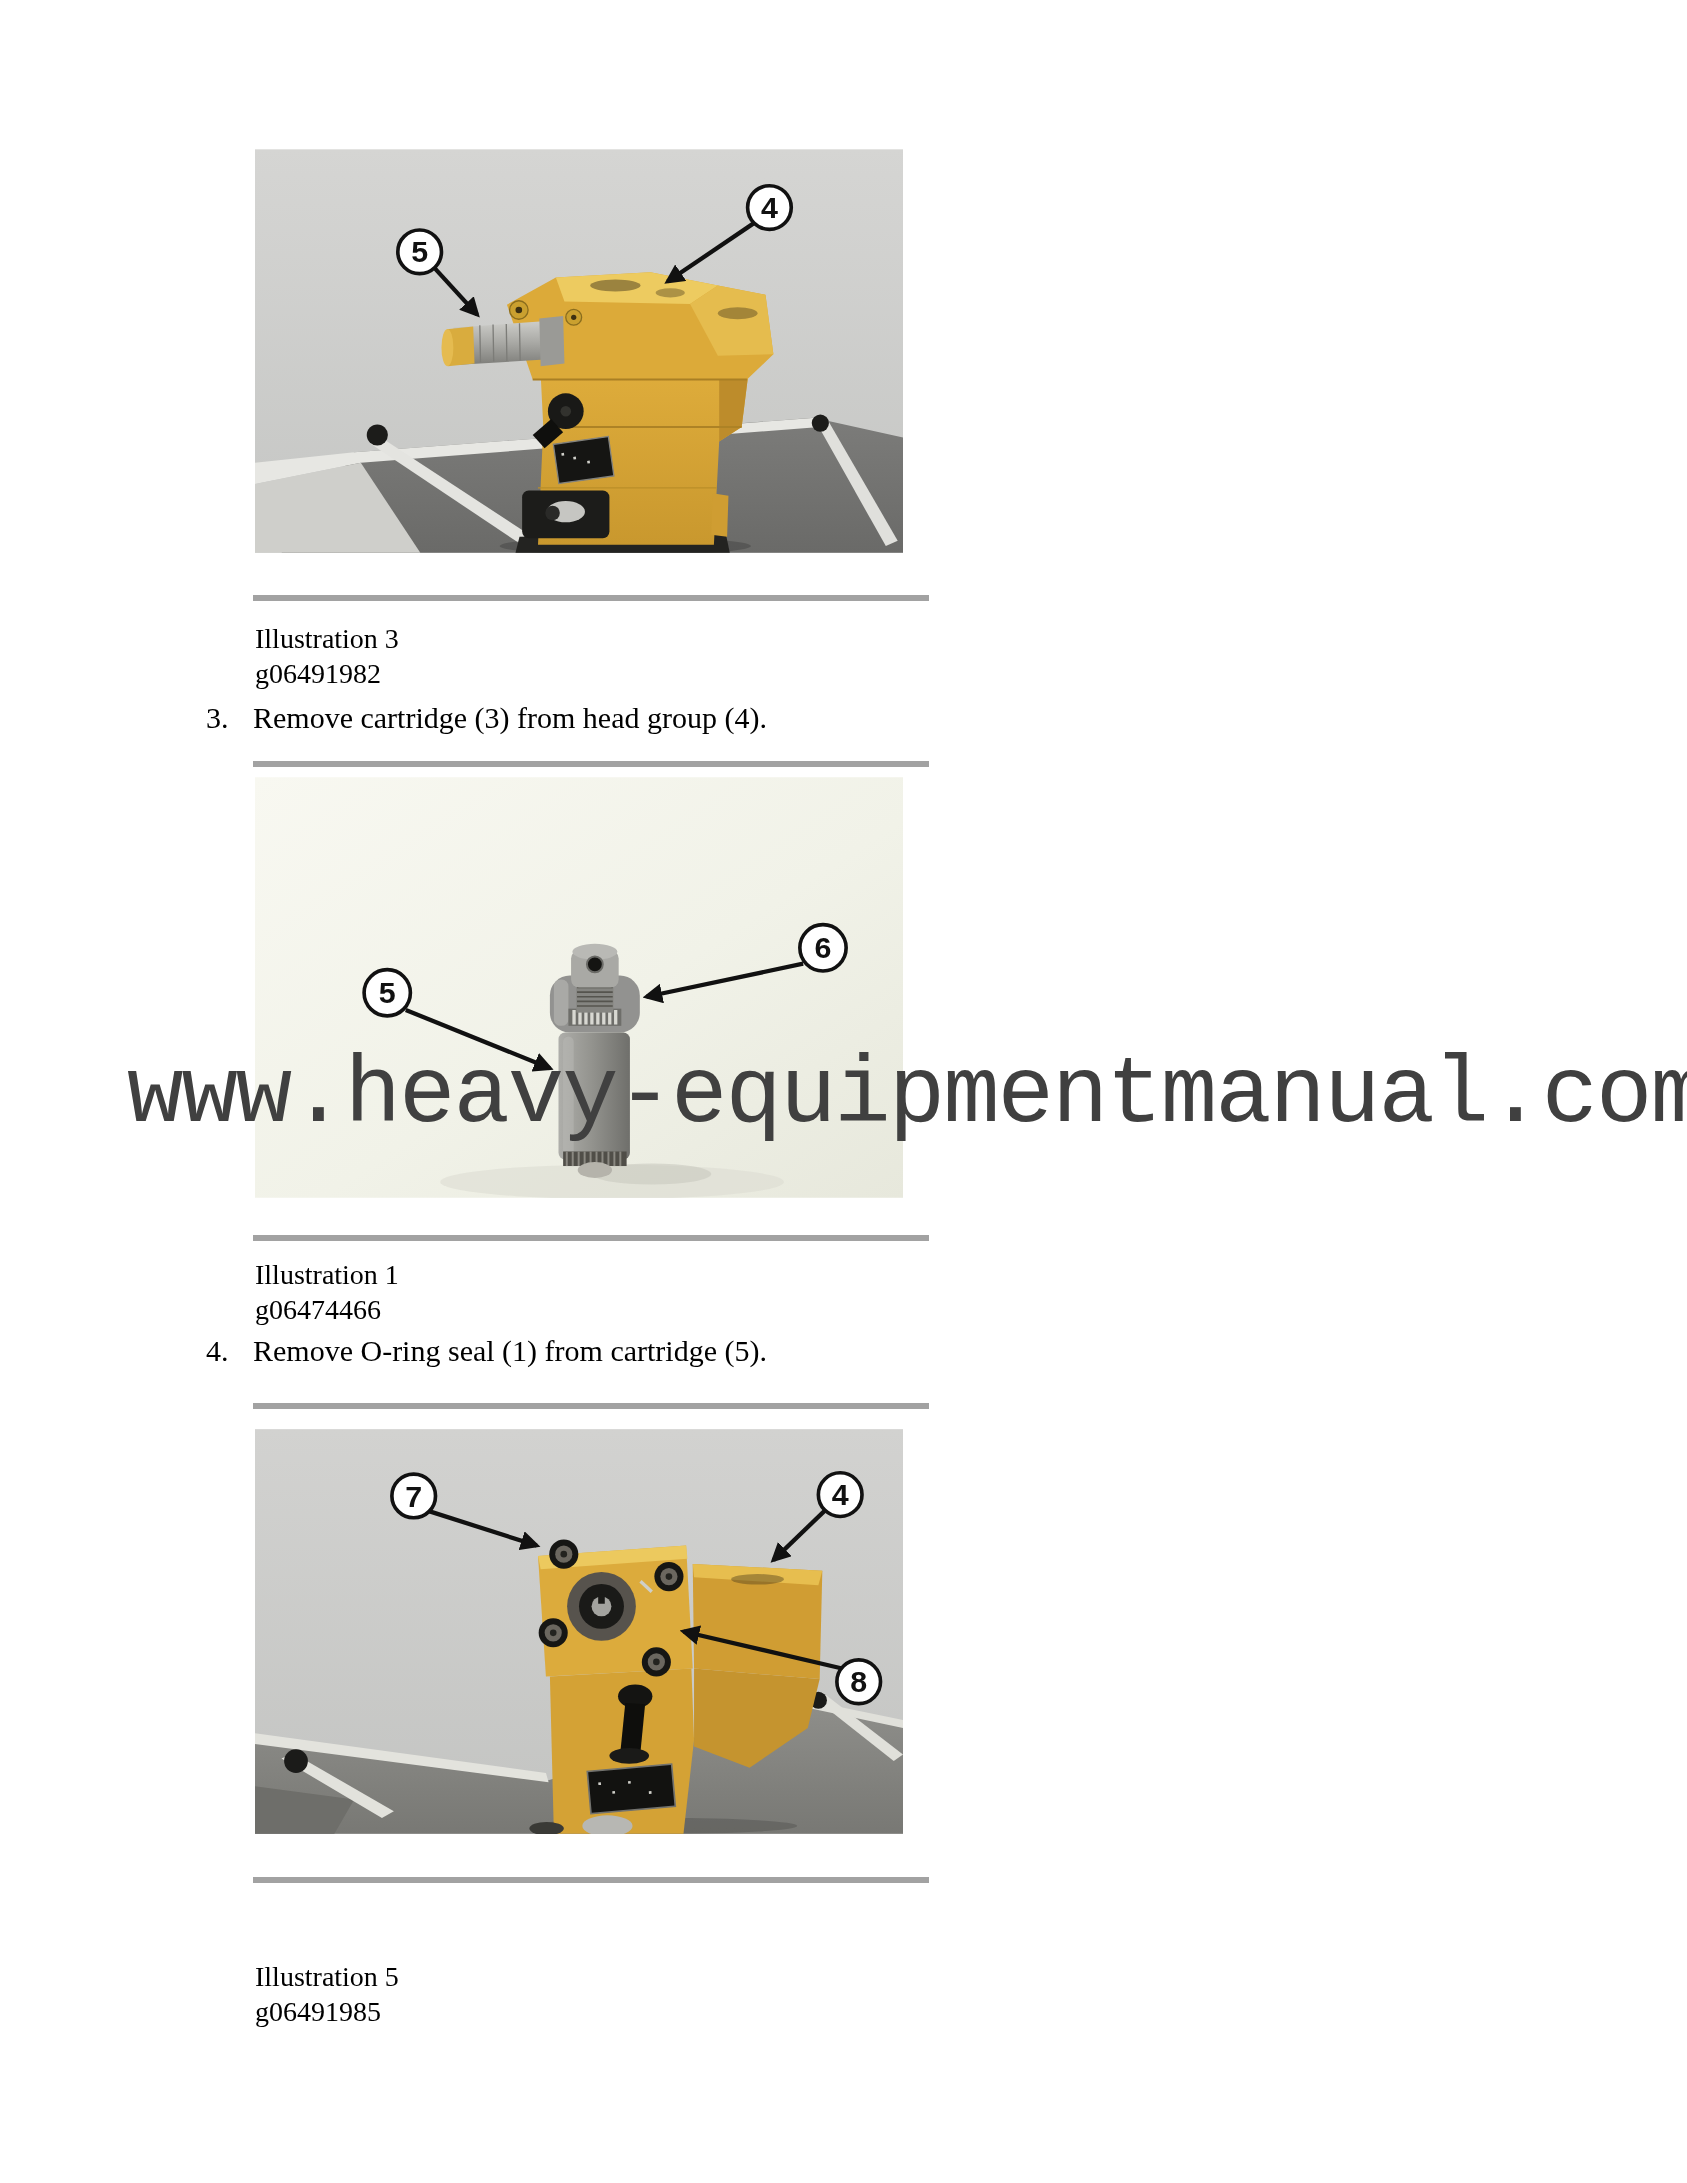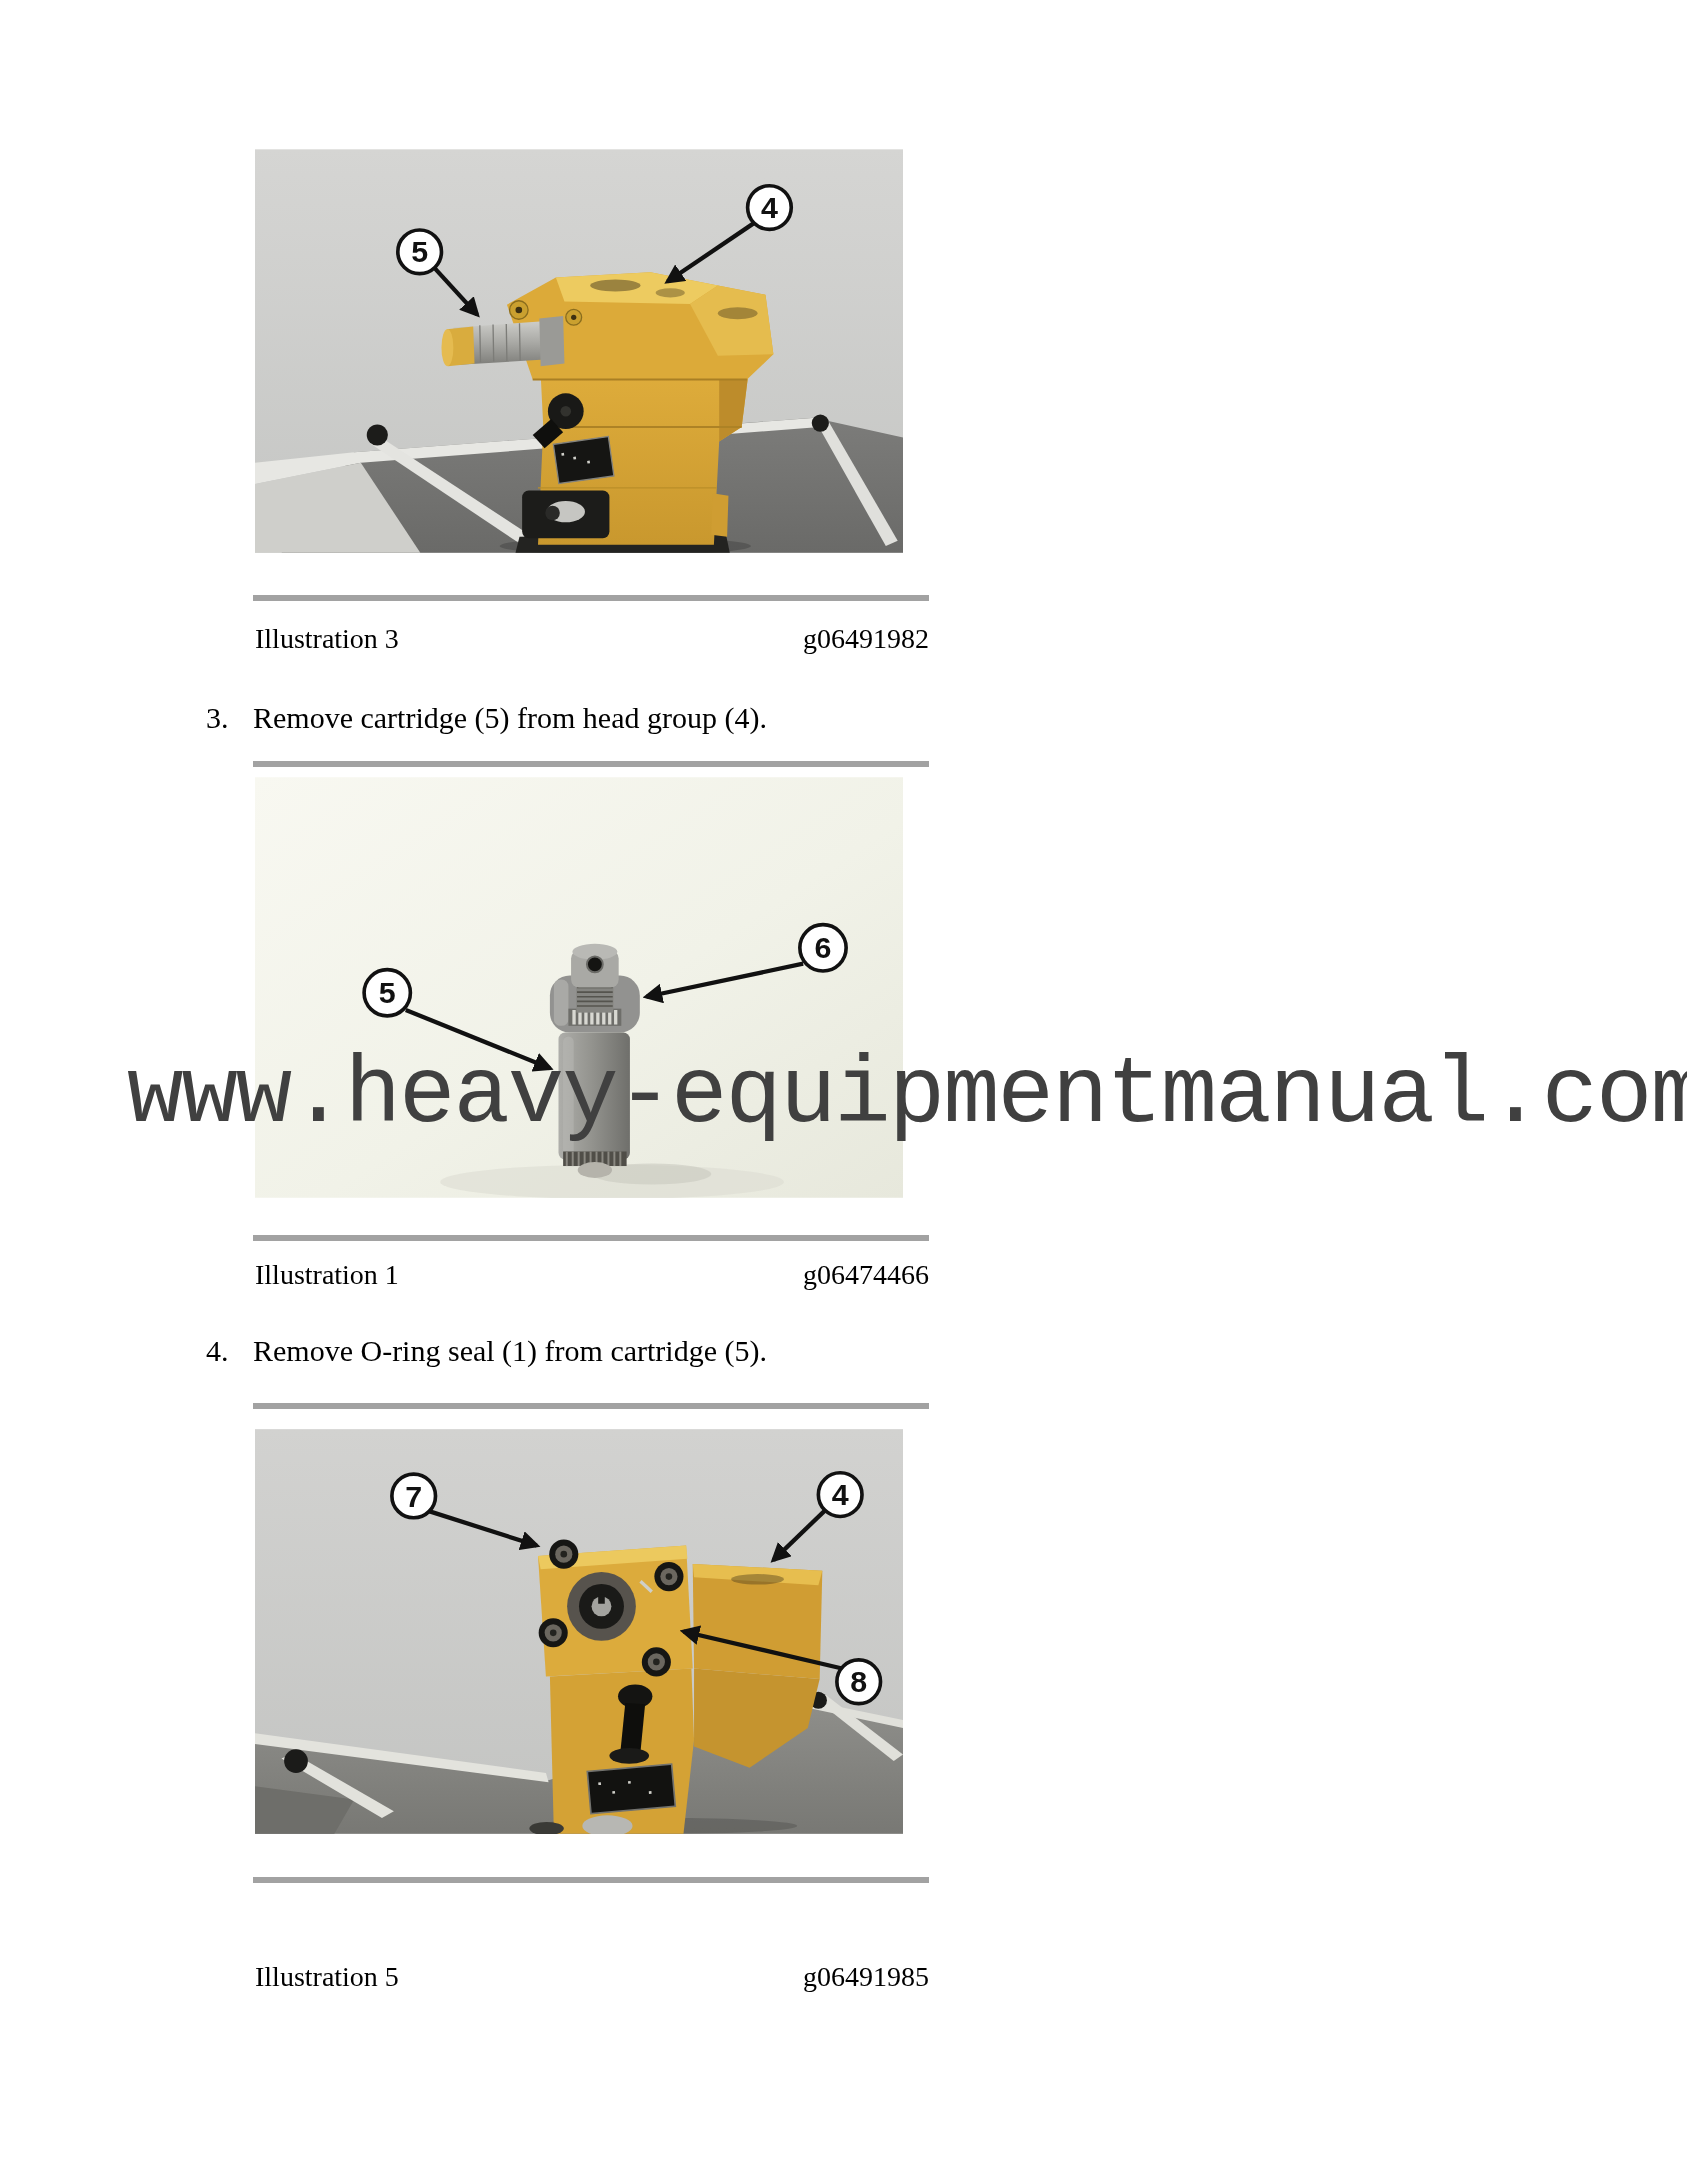--- a/index.html
+++ b/index.html
@@ -9,21 +9,21 @@
     background:#ffffff;
     overflow:hidden;
     font-family:"Liberation Serif", serif;
     color:#000;
   }
   .photo{position:absolute;left:255px;display:block;}
   .rule{position:absolute;left:253px;width:676px;height:6px;background:#a2a2a2;}
   .caption{
     position:absolute;left:255px;width:674px;
     display:flex;justify-content:space-between;align-items:baseline;
-    font-size:28px;line-height:1.25;
+    font-size:28px;line-height:1.25;flex-direction:column;
   }
   .step{
     position:absolute;left:206px;width:1125px;
     display:flex;font-size:30px;line-height:1.25;
   }
   .step .num{flex:0 0 47px;}
   .watermark{
     position:absolute;left:127px;top:1043px;z-index:9;
     font-family:Liberation Mono, monospace;
     font-size:94px;letter-spacing:-2px;white-space:nowrap;
@@ -127,21 +127,21 @@
 
   <div class="rule" style="top:595px"></div>
 
   <div class="caption" style="top:621px">
     <span>Illustration 3</span>
     <span>g06491982</span>
   </div>
 
   <div class="step" style="top:699px">
     <span class="num">3.</span>
-    <span>Remove cartridge (5) from head group (4).</span>
+    <span>Remove cartridge (3) from head group (4).</span>
   </div>
 
   <div class="rule" style="top:761px"></div>
 
   <svg class="photo" style="top:777px" width="648" height="421" viewBox="0 0 980 636">
     <defs>
       <linearGradient id="bg2" x1="0" y1="0" x2="1" y2="1">
         <stop offset="0" stop-color="#f8f8f1"></stop>
           <stop offset="0.55" stop-color="#f1f2e8"></stop>
           <stop offset="1" stop-color="#e7e8dc"></stop>

